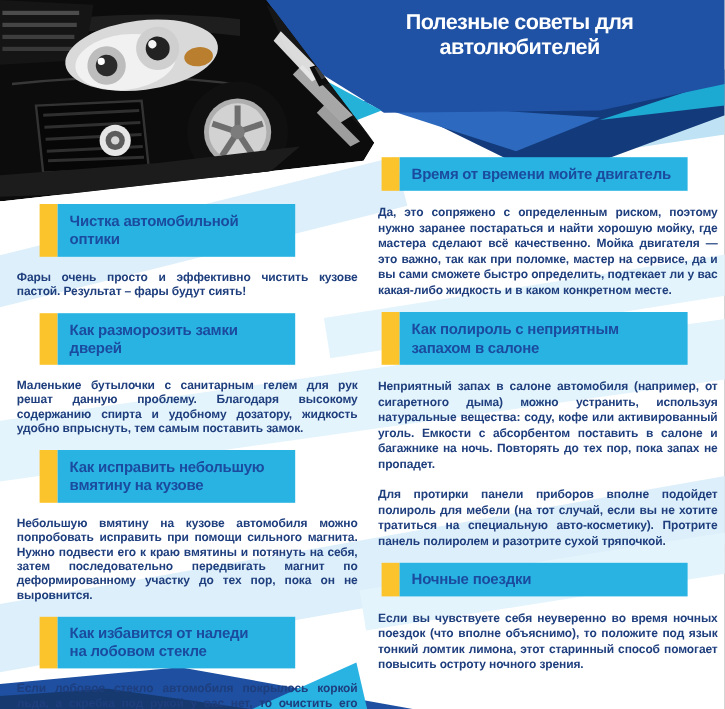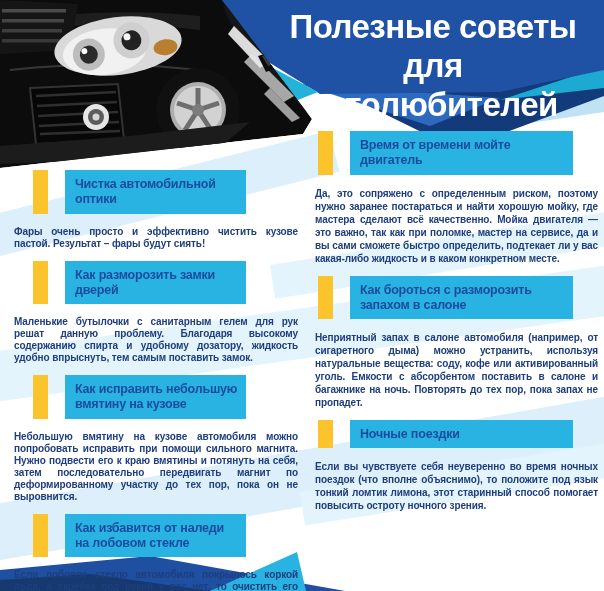--- a/index.html
+++ b/index.html
@@ -12,36 +12,36 @@
   .stripe{position:absolute; background:#ddeffa; z-index:0;}
   .stripe.s1{width:380px;height:42px;left:-40px;top:176px;transform:rotate(-14deg);}
   .stripe.s2{width:760px;height:50px;left:-60px;top:306px;transform:rotate(-8deg);background:#e4f4fc;}
   .stripe.s3{width:760px;height:56px;left:-30px;top:442px;transform:rotate(-10deg);}
   .stripe.s4{width:420px;height:34px;left:270px;top:232px;transform:rotate(-9deg);background:#e4f4fc;}
   .stripe.s5{width:380px;height:34px;left:300px;top:462px;transform:rotate(-9deg);background:#e4f4fc;}
   
   #banner-svg{position:absolute;top:0;left:0;z-index:1;}
   #poster-title{
     position:absolute; z-index:4; left:270px; top:8px; width:326px;
-    text-align:center; color:#ffffff; font-weight:bold; font-size:33px;
+    text-align:center; color:#ffffff; font-weight:bold; font-size:18px;
     line-height:1.18; white-space:pre-line; letter-spacing:-0.5px;
   }
   
   #car-photo{
     position:absolute; top:0; left:0; width:312px; height:168px; z-index:2;
     clip-path:polygon(0 0, 222px 0, 312px 119px, 303px 134px, 0 168px);
   }
   
   #bottom-svg{position:absolute;left:0;bottom:0;z-index:1;}
   
   .col{position:absolute; z-index:3;}
   #left-col{left:14px; top:170px; width:284px;}
   #right-col{left:315px; top:131px; width:283px;}
   .tip-heading{
-    display:flex; align-items:stretch; margin-bottom:5px;gap:17px;
+    display:flex; align-items:stretch; margin-bottom:5px;
   }
   #left-col .tip-heading{margin-left:19px; width:213px;}
   #right-col .tip-heading{margin-left:3px; width:255px;}
   .accent-bar{flex:0 0 15px; background:#fcc42c;}
   .tip-heading-text{
     flex:1 1 auto; background:#29b3e3; color:#1b4b9e;
     font-weight:bold; font-size:12.5px; line-height:1.22;
     padding:7px 6px 6px 10px; white-space:pre-line; letter-spacing:-0.2px;
   }
   .tip-body{
@@ -166,25 +166,26 @@
 
   <div id="right-col" class="col">
     <div class="tip-heading">
       <span class="accent-bar"></span>
       <span class="tip-heading-text">Время от времени мойте двигатель</span>
     </div>
     <p class="tip-body">Да, это сопряжено с определенным риском, поэтому нужно заранее постараться и найти хорошую мойку, где мастера сделают всё качественно. Мойка двигателя — это важно, так как при поломке, мастер на сервисе, да и вы сами сможете быстро определить, подтекает ли у вас какая-либо жидкость и в каком конкретном месте.</p>
 
     <div class="tip-heading">
       <span class="accent-bar"></span>
-      <span class="tip-heading-text">Как бороться с разморозить
+      <span class="tip-heading-text">Как полироль с неприятным
 запахом в салоне</span>
     </div>
     <p class="tip-body">Неприятный запах в салоне автомобиля (например, от сигаретного дыма) можно устранить, используя натуральные вещества: соду, кофе или активированный уголь. Емкости с абсорбентом поставить в салоне и багажнике на ночь. Повторять до тех пор, пока запах не пропадет.</p>
 
+    <p class="tip-body">Для протирки панели приборов вполне подойдет полироль для мебели (на тот случай, если вы не хотите тратиться на специальную авто-косметику). Протрите панель полиролем и разотрите сухой тряпочкой.</p>
 
     <div class="tip-heading">
       <span class="accent-bar"></span>
       <span class="tip-heading-text">Ночные поездки</span>
     </div>
     <p class="tip-body">Если вы чувствуете себя неуверенно во время ночных поездок (что вполне объяснимо), то положите под язык тонкий ломтик лимона, этот старинный способ помогает повысить остроту ночного зрения.</p>
   </div>
 
 </div>
 

